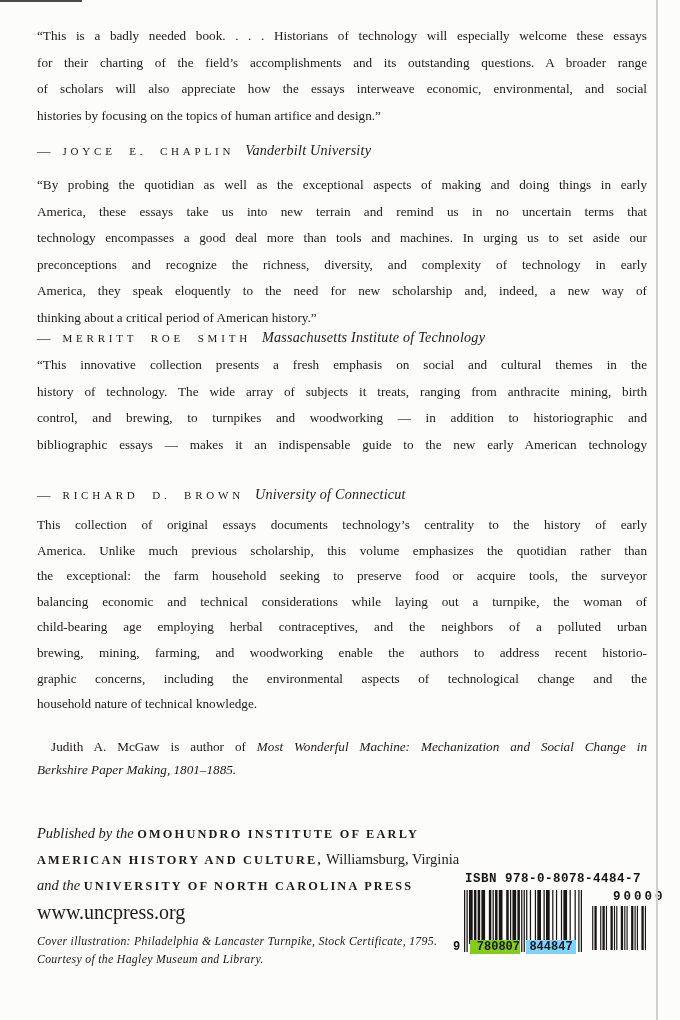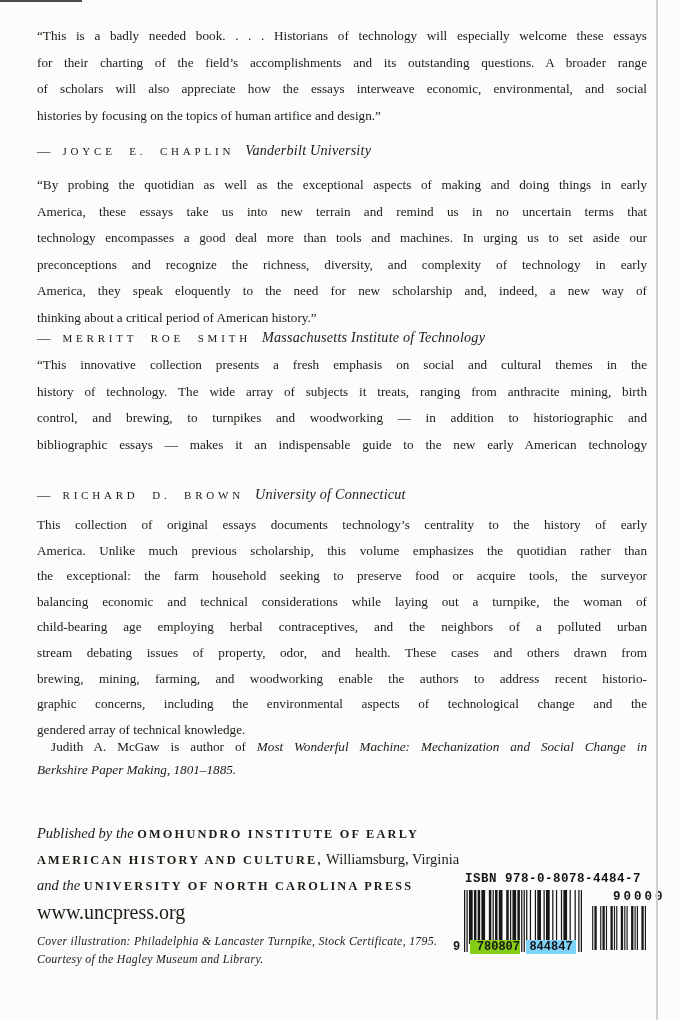--- a/index.html
+++ b/index.html
@@ -95,24 +95,23 @@
     <span class="attr-name">RICHARD D. BROWN</span>
     <span class="attr-affil">University of Connecticut</span>
   </div>
 
   <section id="description">
       <div class="line">This collection of original essays documents technology’s centrality to the history of early</div>
       <div class="line">America. Unlike much previous scholarship, this volume emphasizes the quotidian rather than</div>
       <div class="line">the exceptional: the farm household seeking to preserve food or acquire tools, the surveyor</div>
       <div class="line">balancing economic and technical considerations while laying out a turnpike, the woman of</div>
       <div class="line">child-bearing age employing herbal contraceptives, and the neighbors of a polluted urban</div>
-      <div class="line">stream debating issues of property, odor, and health. These cases and others drawn from</div>
       <div class="line">brewing, mining, farming, and woodworking enable the authors to address recent historio-</div>
       <div class="line">graphic concerns, including the environmental aspects of technological change and the</div>
-      <div class="line ragged">gendered array of technical knowledge.</div>
+      <div class="line ragged">household nature of technical knowledge.</div>
     </section>
 
   <section id="author-note">
       <div class="line"><span class="s-r">Judith A. McGaw is author of </span><span class="s-i">Most Wonderful Machine: Mechanization and Social Change in</span></div>
       <div class="line ragged"><span class="s-i">Berkshire Paper Making, 1801–1885.</span></div>
     </section>
 
   <section id="publisher" class="nojust">
       <div class="line"><span class="s-i">Published by the </span><span class="s-c">OMOHUNDRO INSTITUTE OF EARLY</span></div>
       <div class="line"><span class="s-c">AMERICAN HISTORY AND CULTURE,</span><span class="s-r"> Williamsburg, Virginia</span></div>

